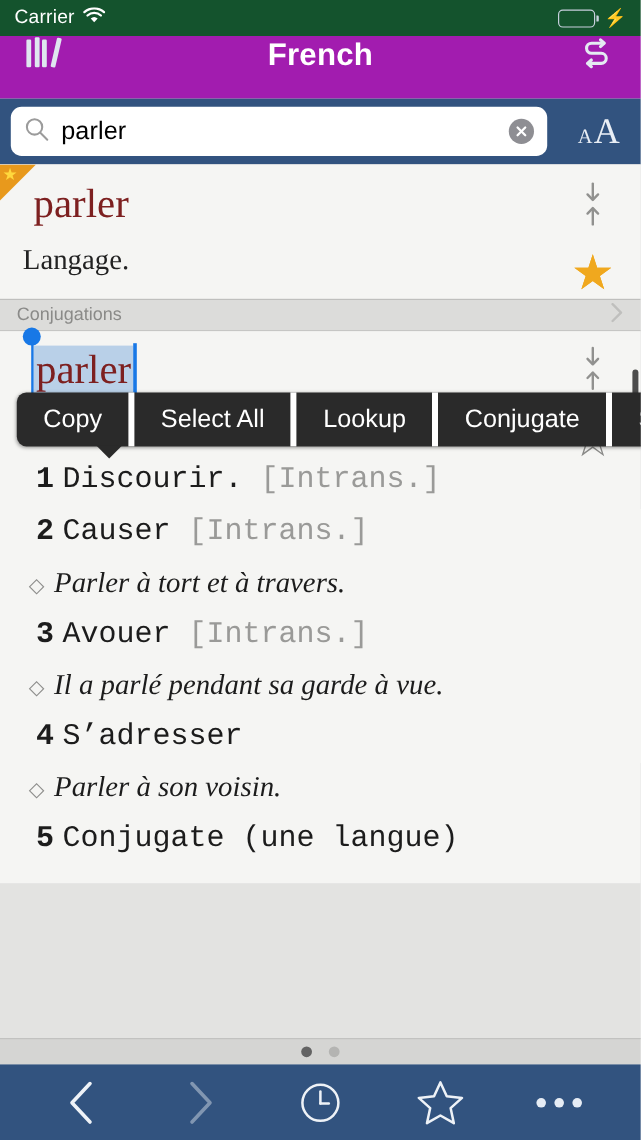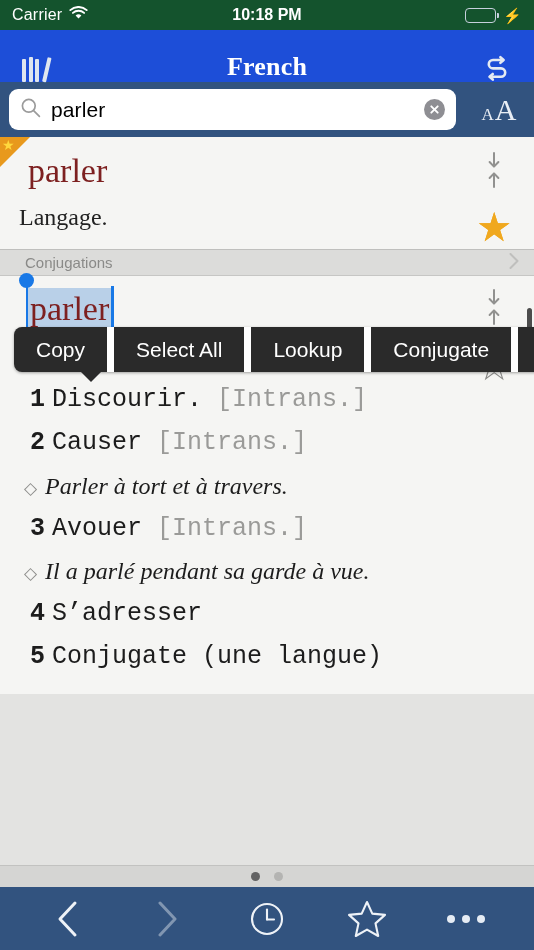--- a/index.html
+++ b/index.html
@@ -32,23 +32,23 @@
   }
   .batt::after{
     content:""; position:absolute; right:-4px; top:4.5px;
     width:2.4px; height:5px; background:#c7d0dd; border-radius:0 1px 1px 0;
   }
   .batt-fill { height:100%; background:#4cd450; border-radius:1.5px; }
   .bolt { font-size:15px; color:#e8edf4; line-height:1; margin-left:3px; }
 
   
   .navbar {
-    height:52px; background:#1d4ed8; color:#fff;
-    display:flex; align-items:flex-end; justify-content:space-between;
-    padding:0 22px; position:relative;font-family:Liberation Serif, serif;
+    height:52px; background:#a21caf; color:#fff;
+    display:flex; align-items:flex-start; justify-content:space-between;
+    padding:0 22px; position:relative;
   }
   .nav-title {
     position:absolute; left:0; right:0; text-align:center;
     font-size:26px; font-weight:bold; pointer-events:none; letter-spacing:.2px;
   }
   .icon-btn { position:relative; z-index:2; cursor:pointer; display:flex; align-items:center; }
 
   
   .shelf { display:flex; align-items:flex-end; gap:2.5px; height:26px; }
   .shelf i { display:block; width:4px; background:#dfe6ef; border-radius:1px; }
@@ -119,21 +119,21 @@
     display:flex; flex-direction:column; align-items:center;
   }
   .collapse-ico { opacity:.72; }
   .star-gold { font-size:40px; color:#f0a81e; line-height:1; margin-top:14px;
     text-shadow:0 0 0 #f0a81e; }
   .star-outline { font-size:40px; color:#8a8a88; line-height:1; margin-top:16px; }
 
   
   .band {
     background:#dcdcda; height:26px; display:flex; align-items:center;
-    padding-left:25px; border-bottom:1px solid #c6c6c4; position:relative;
+    padding-left:14px; border-bottom:1px solid #c6c6c4; position:relative;
   }
   .band-label { font-size:15px; color:#8a8a88; }
   .band-chev {
     position:absolute; right:14px; top:50%; transform:translateY(-50%);
     opacity:.35;
   }
 
   
   .entry-2 { padding:12px 0 10px 0; position:relative; }
   .sel-wrap { position:relative; display:inline-block; padding-left:28px; }
@@ -184,21 +184,21 @@
 
   
   .ctxmenu {
     position:absolute; left:14px; top:327px; height:45px;
     background:#2a2a2a; border-radius:8px; display:flex; align-items:stretch;
     z-index:40; box-shadow:0 1px 3px rgba(0,0,0,.35);
   }
   .ctx-item {
     display:flex; align-items:center; justify-content:center;
     padding:0 22px; color:#fff; font-size:21px; cursor:pointer;
-    border-right:7px solid #ffffff; white-space:nowrap;
+    border-right:5px solid #ffffff; white-space:nowrap;
   }
   .ctx-item:last-child { border-right:none; }
   .ctx-pointer {
     position:absolute; left:66px; bottom:-10px; width:0; height:0;
     border-left:11px solid transparent; border-right:11px solid transparent;
     border-top:11px solid #2a2a2a;
   }
 
   
   .pagedots {
@@ -229,21 +229,20 @@
     <div class="sb-left">
       <span class="sb-carrier">Carrier</span>
       <span class="wifi">
         <svg width="19" height="14" viewBox="0 0 19 14">
           <path d="M9.5 12.6 L6.6 9.4 a4.4 4.4 0 0 1 5.8 0 Z" fill="#fff"></path>
           <path d="M3.9 6.9 a8.2 8.2 0 0 1 11.2 0" stroke="#fff" stroke-width="1.9" fill="none" stroke-linecap="round"></path>
           <path d="M1.3 4.1 a12.2 12.2 0 0 1 16.4 0" stroke="#fff" stroke-width="1.9" fill="none" stroke-linecap="round"></path>
         </svg>
       </span>
     </div>
-    <div class="sb-time">10:18 PM</div>
     <div class="sb-right">
       <span class="batt">
         <span class="batt-fill"></span>
       </span>
       <span class="bolt">⚡</span>
     </div>
   </div>
 
   <div class="navbar">
     <div class="icon-btn">
@@ -359,20 +358,23 @@
         <div class="sense">
           <span class="num">3</span><span>Avouer</span> <span class="tag">[Intrans.]</span>
         </div>
         <div class="example">
           <span class="dia">◇</span><span>Il a parlé pendant sa garde à vue.</span>
         </div>
 
         <div class="sense">
           <span class="num">4</span><span>S’adresser</span>
         </div>
+        <div class="example">
+          <span class="dia">◇</span><span>Parler à son voisin.</span>
+        </div>
 
         <div class="sense">
           <span class="num">5</span><span>Conjugate (une langue)</span>
         </div>
       </div>
     </div>
   </div>
 
   <div class="ctxmenu">
     <div class="ctx-item">Copy</div>

